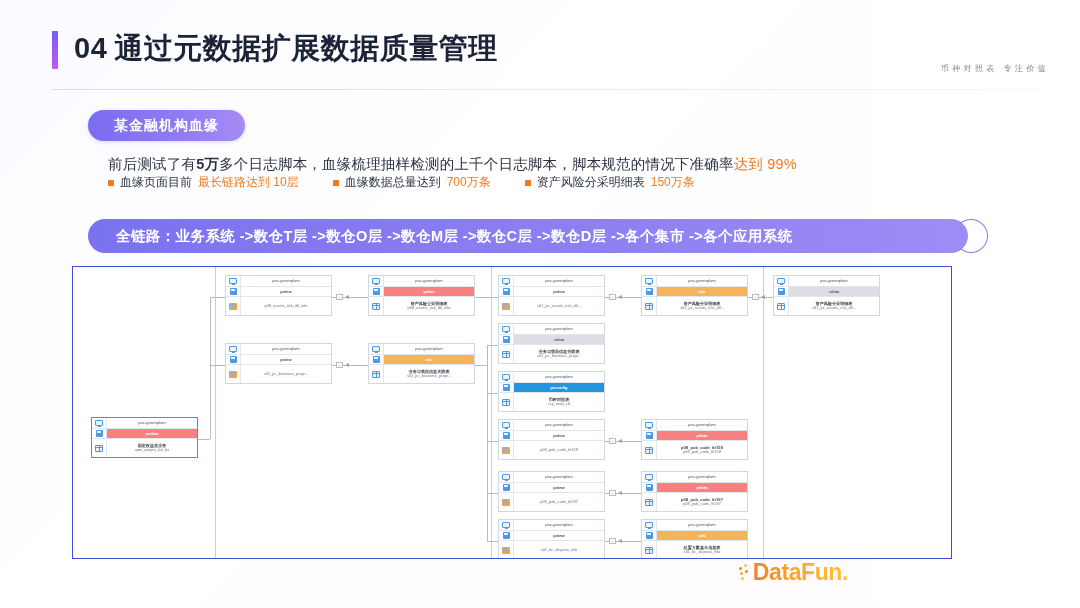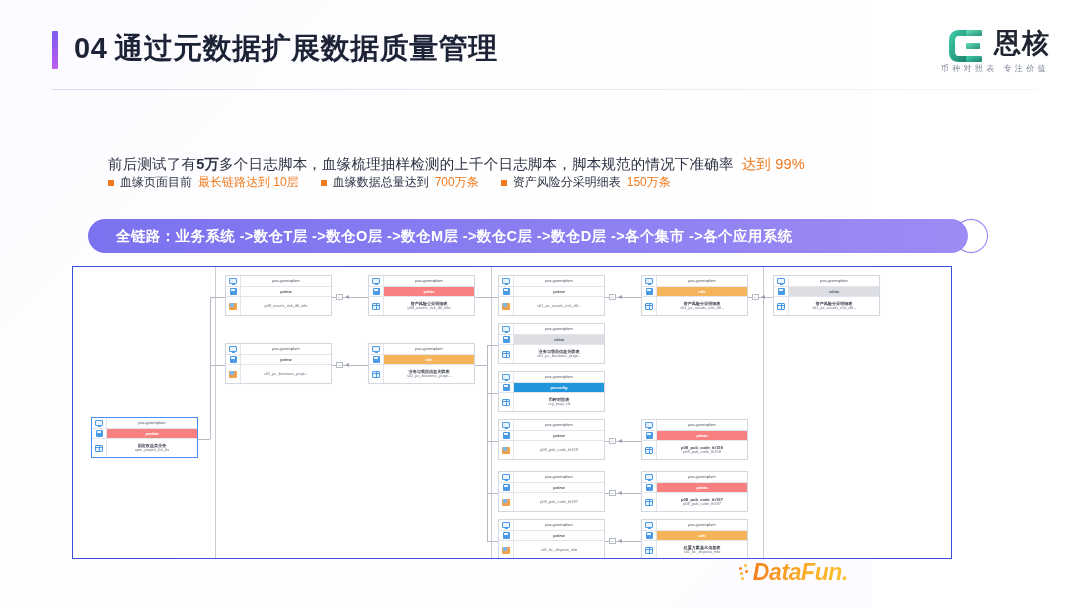--- a/index.html
+++ b/index.html
@@ -59,26 +59,26 @@
     color: #fff; font-size: 14px; font-weight: bold; letter-spacing: 1px;
     box-shadow: 0 1px 4px rgba(110,90,230,0.22);
   }
 
   
   .para {
     position: absolute; left: 108px; top: 155px;
     font-size: 14.5px; color: #2c3243; letter-spacing: 0.2px; white-space: nowrap;
   }
   .para b { font-weight: bold; }
-  .hl-orange { color: #f07b1f; margin-left: 8px; }
+  .hl-orange { color: #f07b1f; }
   .hl-orange-b { color: #f07b1f; font-weight: normal; }
 
   .bullets {
     position: absolute; left: 108px; top: 174px;
-    display: flex; align-items: center; gap: 22px;
+    display: flex; align-items: center; gap: 34px;
     font-size: 12px; color: #2c3243; white-space: nowrap;
   }
   .bullet { display: flex; align-items: center; gap: 6px; }
   .sq { width: 6px; height: 6px; background: #f07b1f; display: inline-block; }
 
   
   .banner-wrap { position: absolute; left: 88px; top: 219px; width: 910px; height: 34px; }
   .banner {
     position: absolute; left: 0; top: 0; width: 880px; height: 34px;
     background: linear-gradient(90deg, #7b72ef 0%, #8a7ef1 50%, #9d8cf4 100%);
@@ -163,61 +163,43 @@
   .arw {
     position: absolute; width: 0; height: 0;
     border-top: 2.5px solid transparent; border-bottom: 2.5px solid transparent;
     border-right: 4px solid #9aa0ac;
   }
 
   
   .datafun { position: absolute; right: 24px; bottom: 22px; display: flex; align-items: center; }
   .df-dots { width: 13px; height: 17px; position: relative; margin-right: 1px; }
   .df-dots i { position: absolute; width: 3px; height: 3px; border-radius: 50%; background: #f9a826; }
-  .df-text { font-size: 23px; font-weight: bold; font-style: italic; letter-spacing: -0.4px;
+  .df-text { font-size: 23px; font-weight: bold; letter-spacing: -0.4px;
              background: linear-gradient(90deg, #f58220 0%, #f9a826 45%, #fdc130 100%);
              -webkit-background-clip: text; background-clip: text; color: transparent; }
 </style>
 </head>
 <body>
 
 <div class="slide">
 
   <div class="header">
     <div class="title-bar"></div>
     <div class="title">
       <span class="num">04</span><span>通过元数据扩展数据质量管理</span>
     </div>
 
-    <div class="brand">
-      <div class="brand-mark">
-        <svg width="38" height="38" viewBox="0 0 38 38">
-          <defs>
-            <linearGradient id="g1" x1="0" y1="0" x2="1" y2="1">
-              <stop offset="0%" stop-color="#3ed0a8"></stop>
-                <stop offset="100%" stop-color="#1e7f6e"></stop>
-            </linearGradient>
-            <linearGradient id="g2" x1="0" y1="0" x2="1" y2="1">
-              <stop offset="0%" stop-color="#5fe0b8"></stop>
-                <stop offset="100%" stop-color="#2a8c77"></stop>
-            </linearGradient>
-          </defs>
-          <path d="M12 3 C5 3 2 8 2 14 L2 25 C2 31 5 35 12 35 L20 35 L20 29 L12 29 C9 29 8 27 8 24 L8 14 C8 11 9 9 12 9 L20 9 L20 3 Z" fill="url(#g1)"></path>
-          <rect x="19" y="3" width="16" height="6" rx="1" fill="url(#g2)"></rect>
-          <rect x="19" y="16" width="14" height="6" rx="1" fill="url(#g2)"></rect>
-          <rect x="19" y="29" width="16" height="6" rx="1" fill="url(#g1)"></rect>
-        </svg>
-      </div>
-      <div class="brand-name">恩核</div>
-    </div>
     <div class="brand-tag">币种对照表  专注价值</div>
 
     <div class="header-rule"></div>
   </div>
 
+  <div class="pill">
+    <span>某金融机构血缘</span>
+  </div>
 
   <div class="para">
     <span>前后测试了有</span><b>5万</b><span>多个日志脚本，血缘梳理抽样检测的上千个日志脚本，脚本规范的情况下准确率</span><span class="hl-orange">达到</span> <span class="hl-orange-b">99%</span>
   </div>
 
   <div class="bullets">
     <div class="bullet">
       <span class="sq"></span>
       <span>血缘页面目前</span>
         <span class="hl-orange-b">最长链路达到 10层</span>

